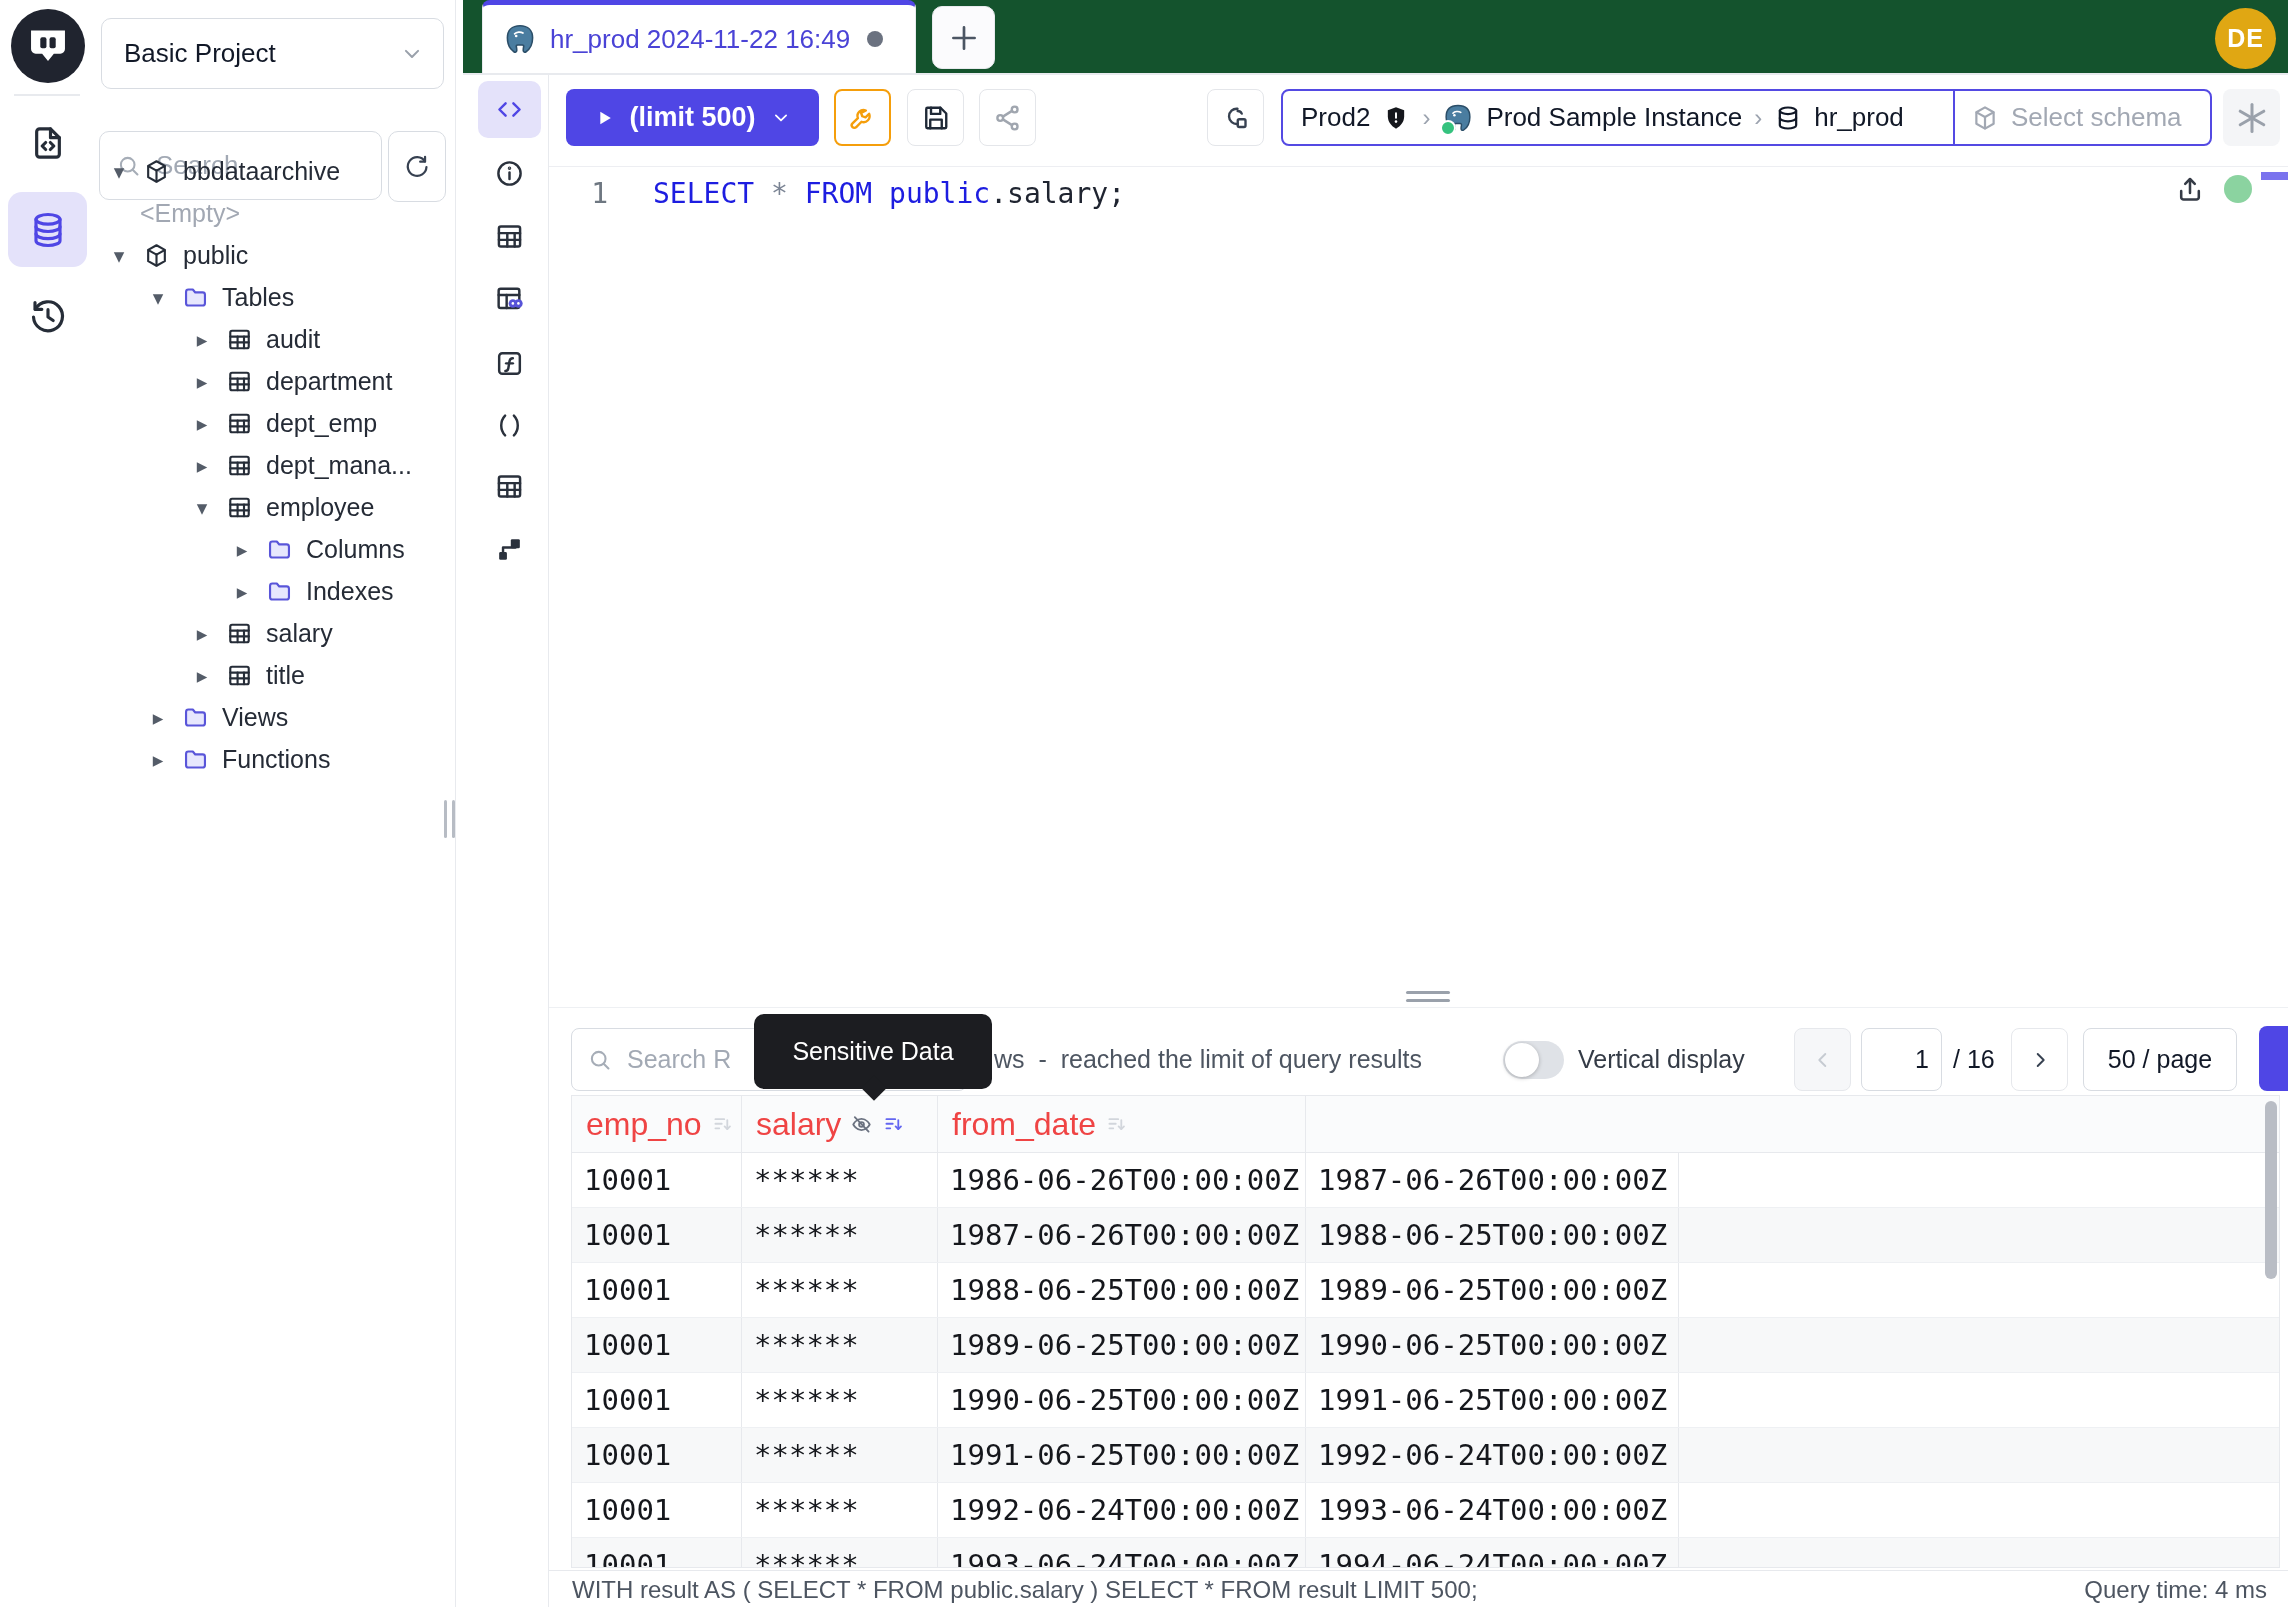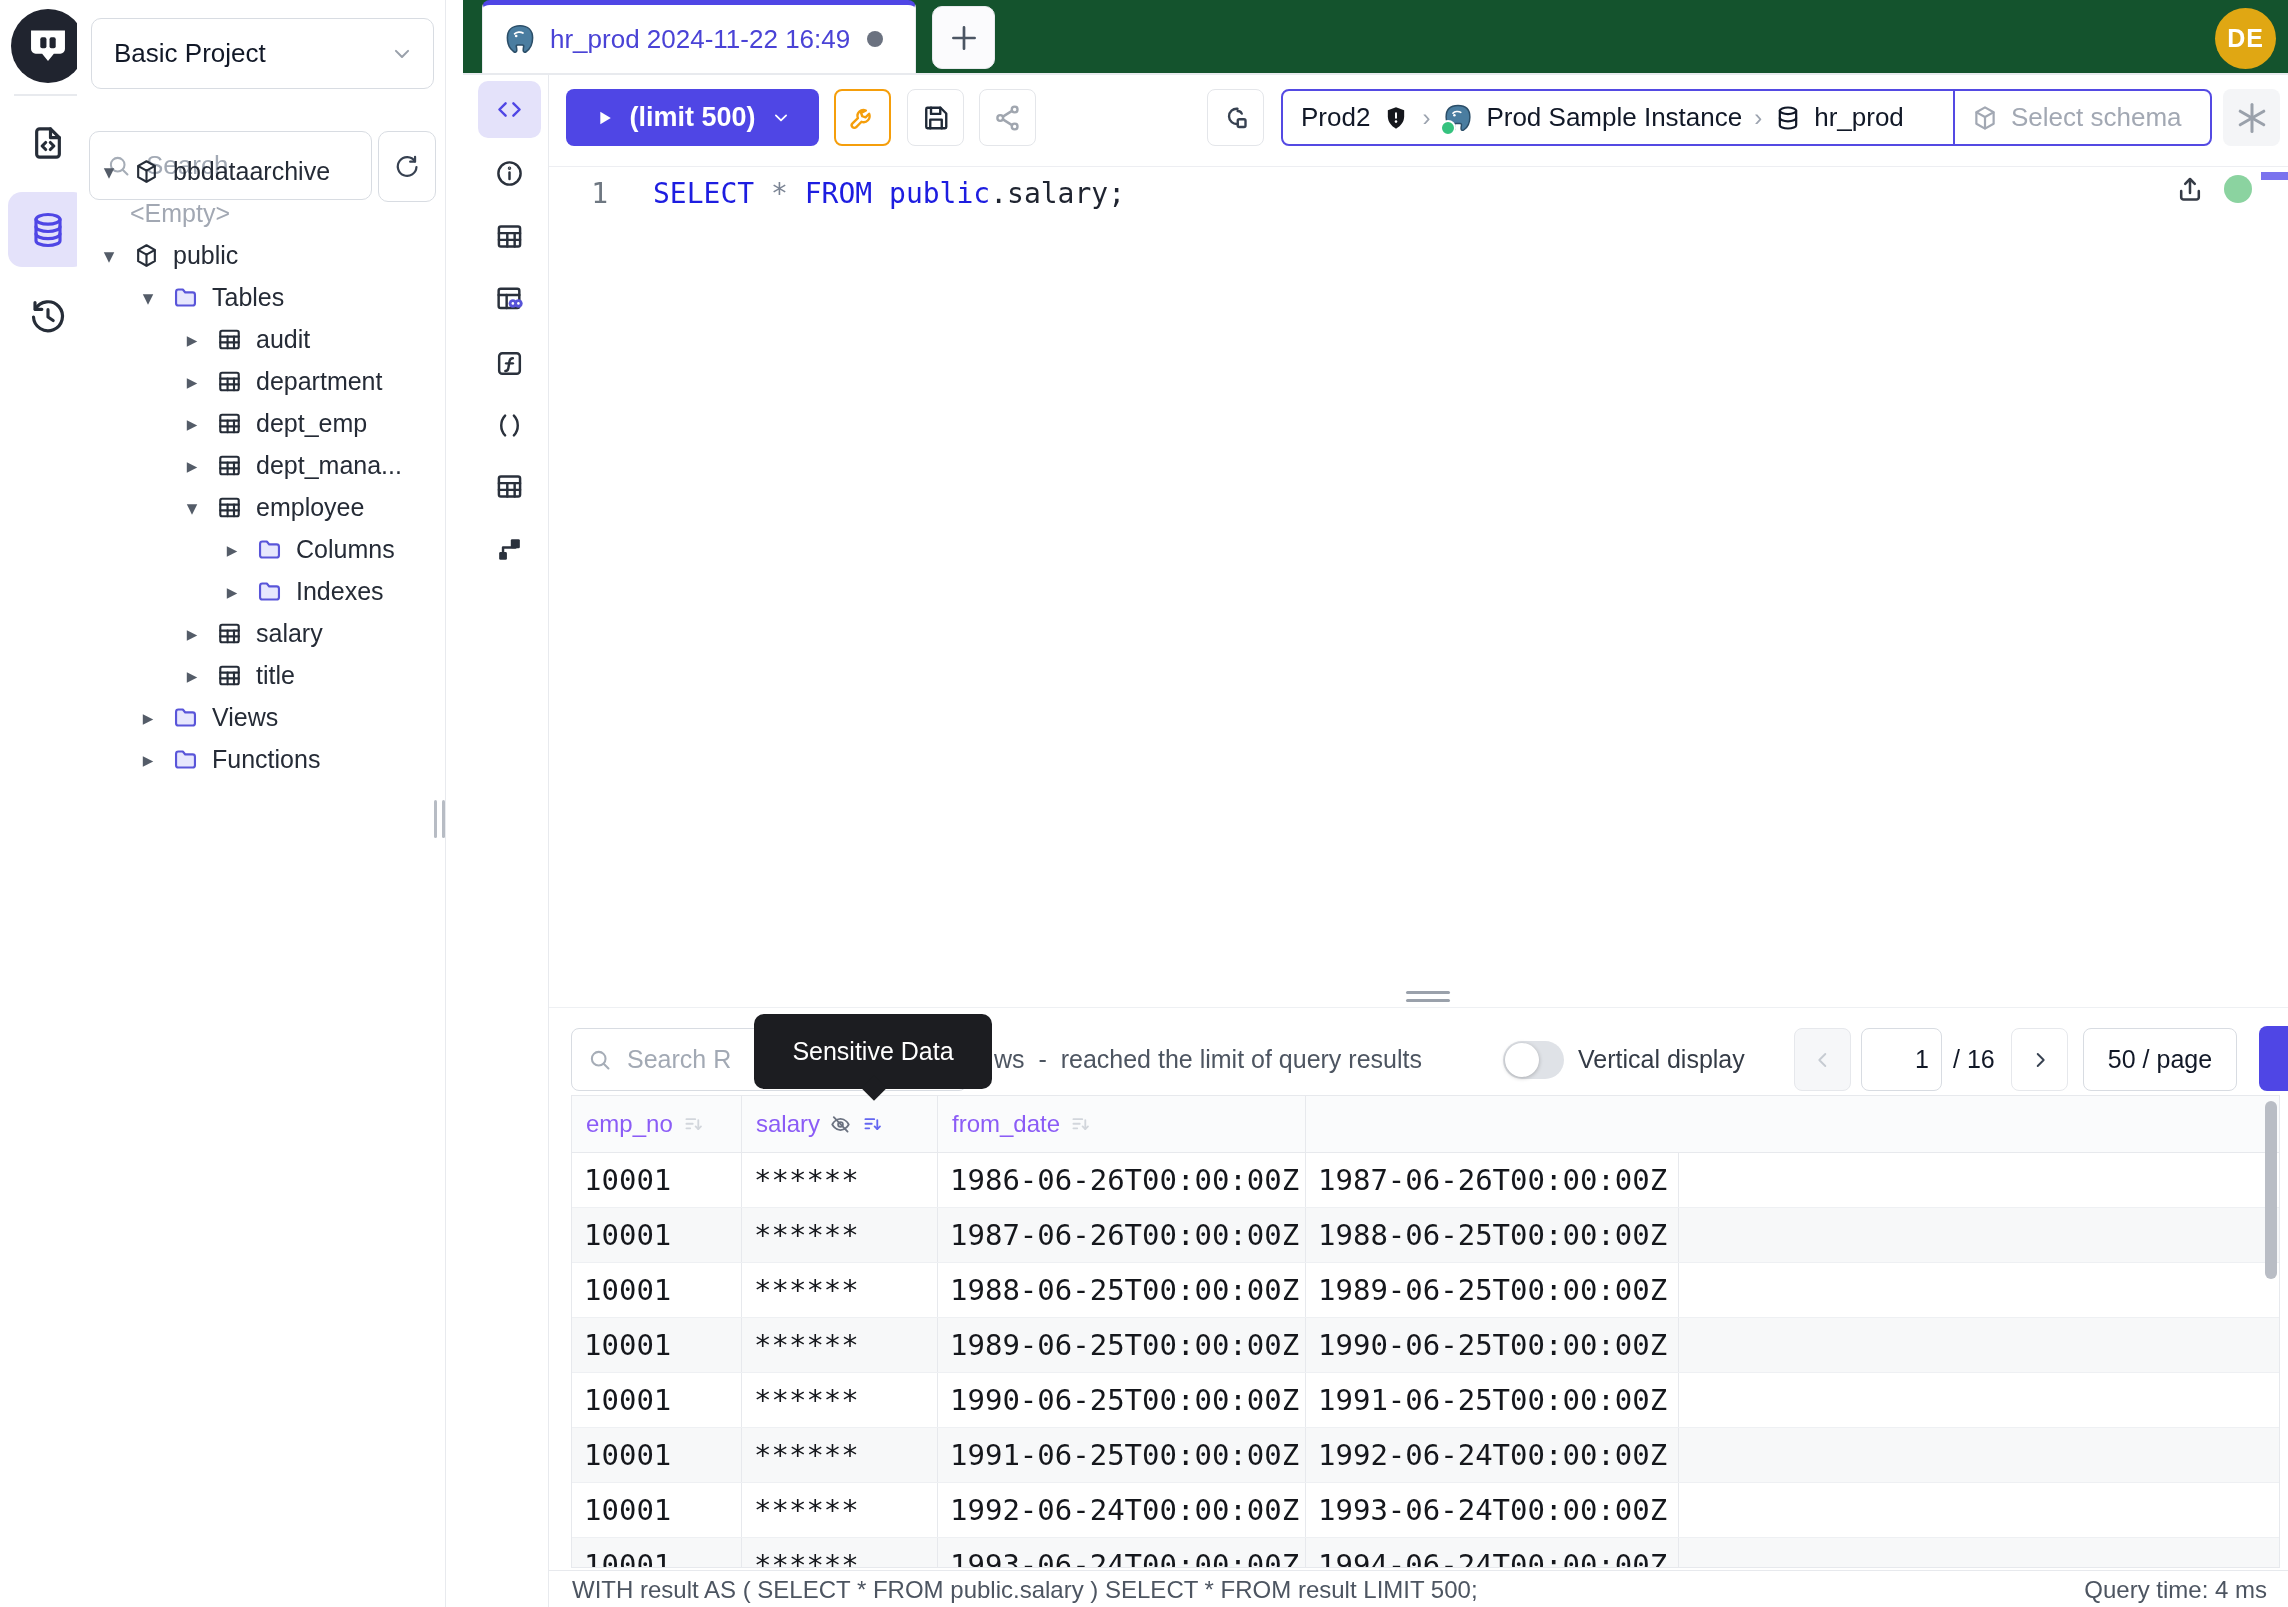--- a/index.html
+++ b/index.html
@@ -12,21 +12,21 @@
 
   
   .rail{position:absolute;left:0;top:0;width:95px;height:100%;border-right:1.5px solid #e8eaee;background:#fff;}
   .logo{position:absolute;left:11px;top:9px;width:74px;height:74px;}
   .rail-div{position:absolute;left:14px;top:94px;width:66px;border-top:2px solid #e8eaee;}
   .rail-btn{position:absolute;left:8px;width:79px;height:75px;display:flex;align-items:center;justify-content:center;border-radius:14px;color:#262d38;}
   .rail-btn.active{background:#e4e2fa;color:#4f46e5;}
   .rail-btn .ic{width:40px;height:40px;}
 
   
-  .sidebar{position:absolute;left:77px;top:0;width:368px;height:100%;border-right:1.5px solid #e8eaee;background:#fff;}
+  .sidebar{position:absolute;left:87px;top:0;width:368px;height:100%;border-right:1.5px solid #e8eaee;background:#fff;}
   .proj{position:absolute;left:14px;top:18px;width:343px;height:71px;border:1.5px solid #d8dce2;border-radius:10px;
         display:flex;align-items:center;padding:0 18px 0 22px;box-sizing:border-box;font-size:26px;color:#111827;background:#fff;}
   .proj .ic{margin-left:auto;width:26px;height:26px;color:#9aa1ab;}
   .sb-search{position:absolute;left:12px;top:131px;width:283px;height:69px;border:1.5px solid #d8dce2;border-radius:10px;
         display:flex;align-items:center;gap:12px;padding:0 16px;box-sizing:border-box;}
   .sb-search .ic{width:26px;height:26px;color:#a6adb7;flex:0 0 26px;}
   .sb-search input{border:none;outline:none;flex:1;min-width:0;font-size:26px;color:#111827;background:transparent;}
   .sb-refresh{position:absolute;left:301px;top:131px;width:56px;height:69px;border:1.5px solid #d8dce2;border-radius:10px;
         display:flex;align-items:center;justify-content:center;color:#374151;background:#fff;}
   .sb-refresh .ic{width:28px;height:28px;}
@@ -127,21 +127,21 @@
 
   
   .tooltip{position:absolute;left:291px;top:1014px;width:238px;height:75px;background:#1c1d21;border-radius:10px;
        color:#fff;font-size:25px;font-weight:500;display:flex;align-items:center;justify-content:center;z-index:6;}
   .tooltip:after{content:"";position:absolute;left:111px;bottom:-8px;width:18px;height:18px;background:#1c1d21;transform:rotate(45deg);}
 
   
   .rtable{position:absolute;left:108px;top:1095px;width:1709px;height:473px;border:1.5px solid #e7e9ed;box-sizing:border-box;
        overflow:hidden;background:#fff;}
   .rhead{display:flex;height:57px;background:#fafbfc;border-bottom:1.5px solid #e7e9ed;box-sizing:border-box;}
-  .hcell{display:flex;align-items:center;gap:9px;padding-left:14px;font-size:24px;color:#8b5cf6;font-weight:500;
+  .hcell{display:flex;align-items:center;gap:9px;padding-left:14px;font-size:32px;color:#ef4444;font-weight:500;
        border-right:1.5px solid #e7e9ed;box-sizing:border-box;overflow:hidden;white-space:nowrap;}
   .hcell:last-child{border-right:none;}
   .hic{width:23px;height:23px;color:#d2d6dc;flex:none;}
   .hic.c-eye{color:#6b7280;}
   .hic.c-sort-active{color:#6366f1;}
   .rrow{display:flex;height:55px;border-bottom:1px solid #eef0f3;box-sizing:border-box;background:#fff;}
   .rrow.alt{background:#f7f8f9;}
   .rcell{display:flex;align-items:center;padding-left:12px;font-family:"DejaVu Sans Mono",monospace;font-size:29px;color:#15171c;
        border-right:1.5px solid #e7e9ed;box-sizing:border-box;overflow:hidden;white-space:nowrap;}
   .rcell:last-child{border-right:none;}

